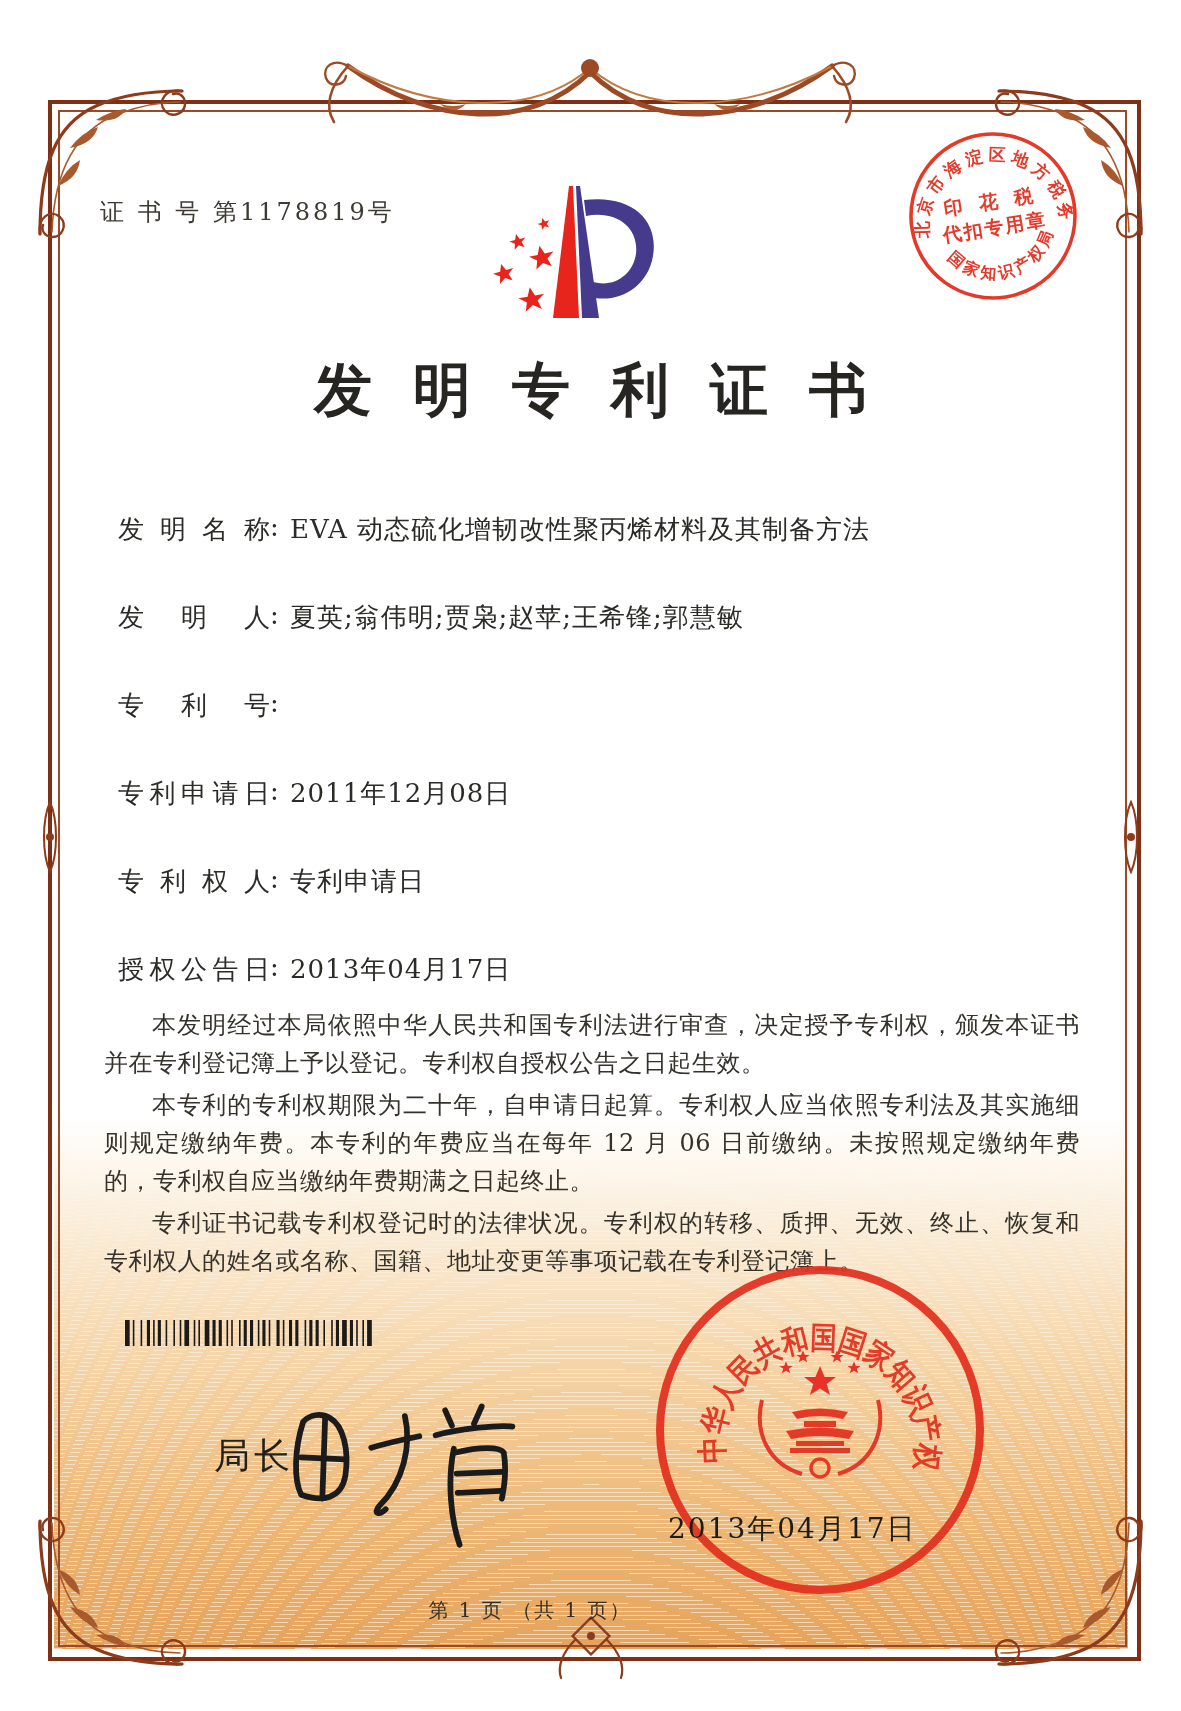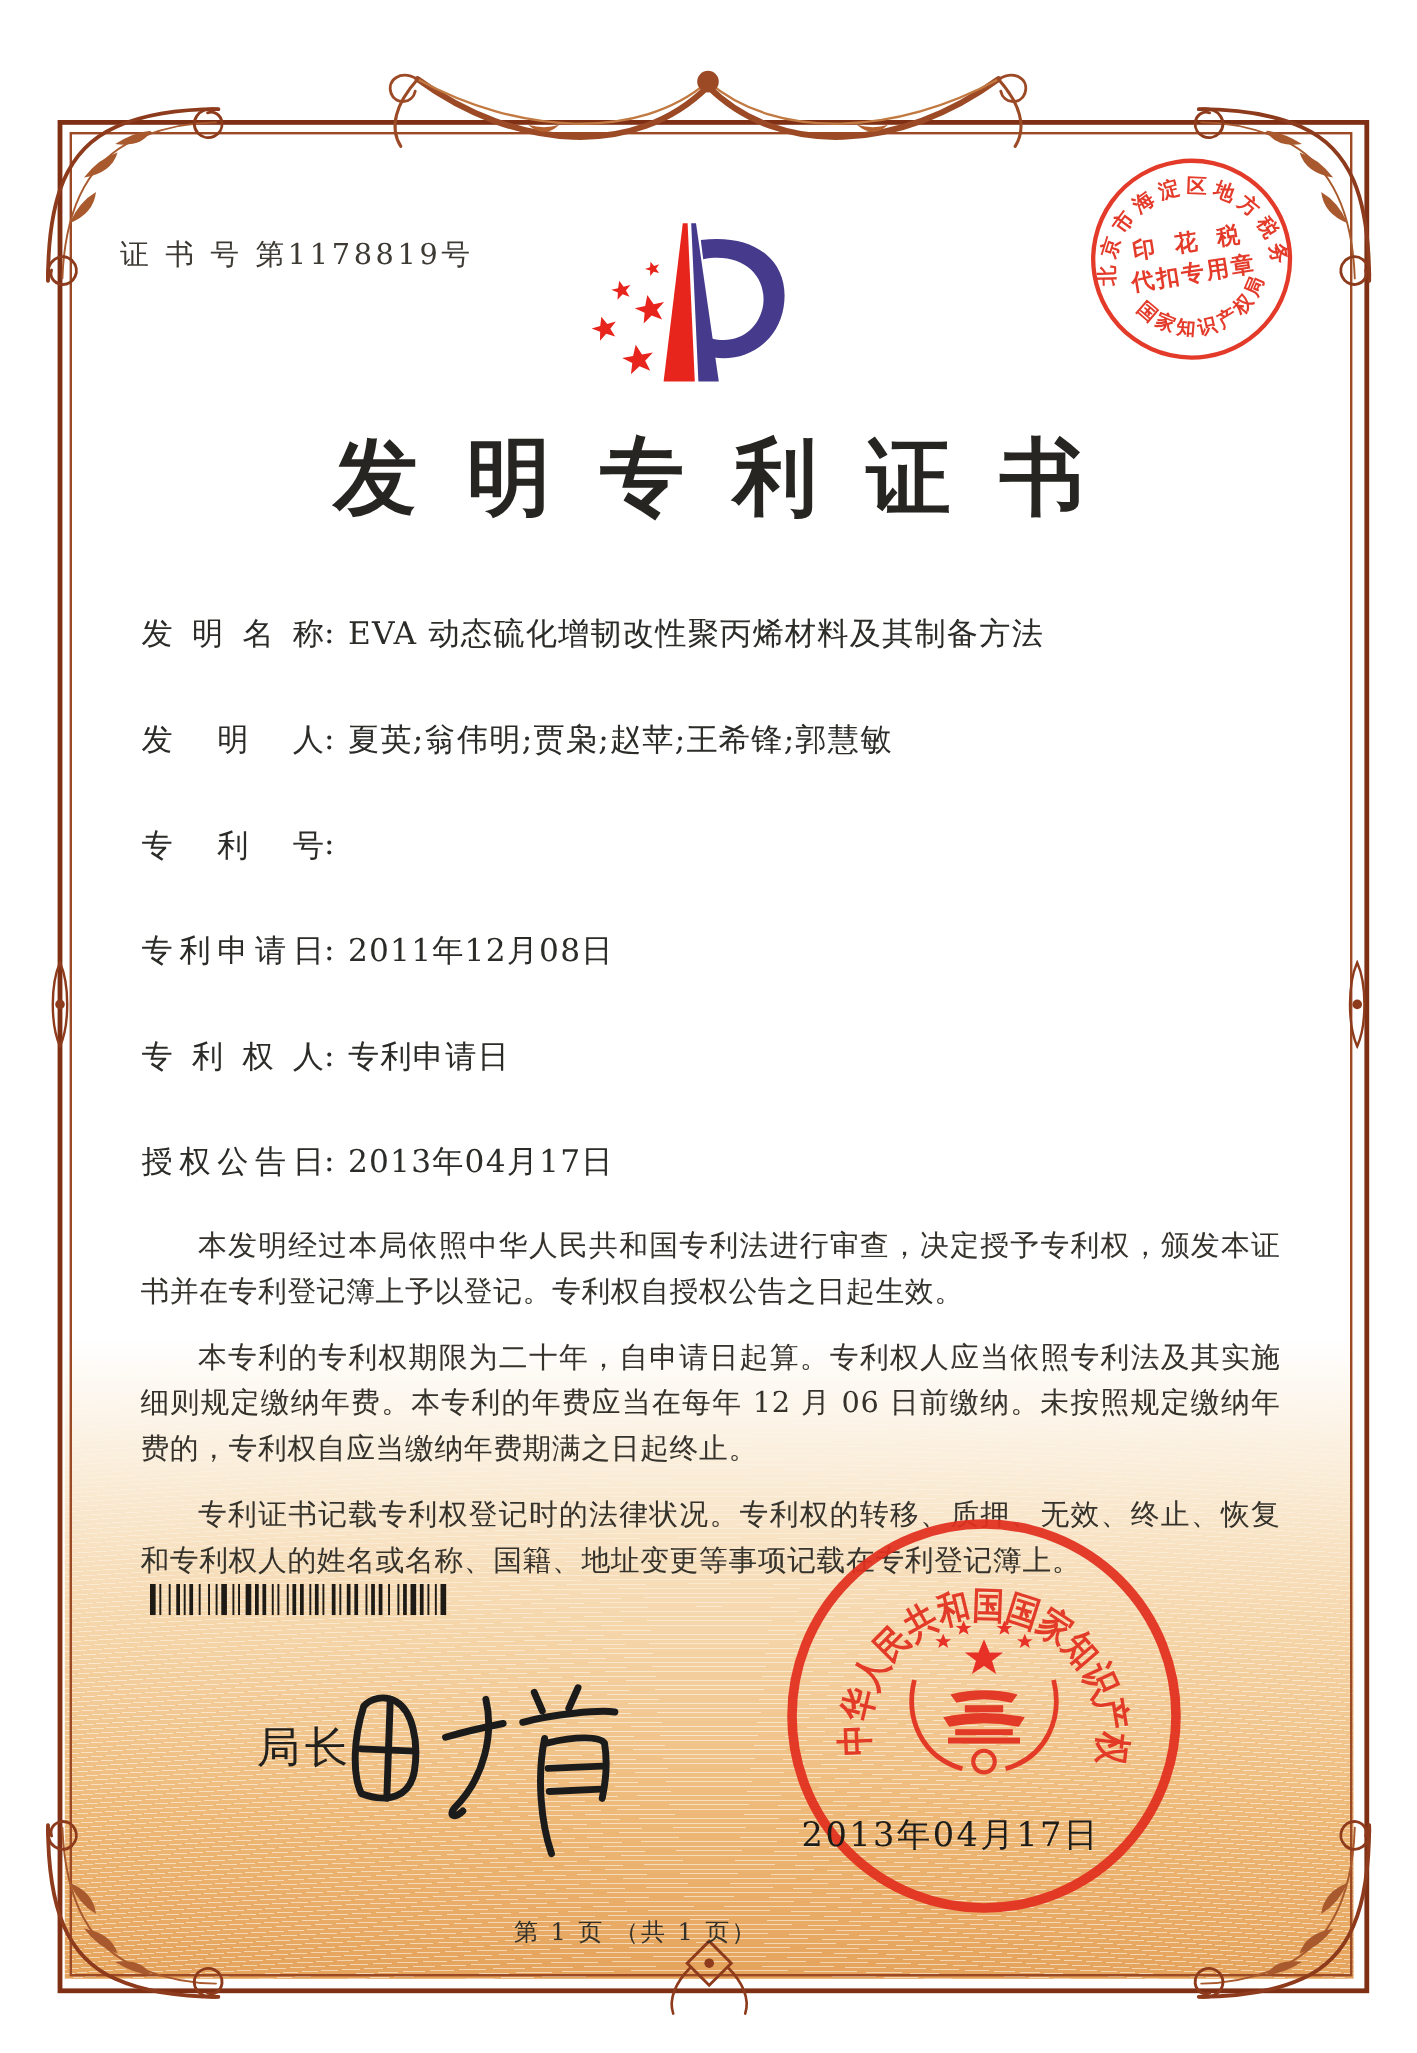--- a/index.html
+++ b/index.html
@@ -39,32 +39,32 @@
   .garland{position:absolute;left:290px;top:36px;width:600px;height:100px;z-index:2;}
   .side-orn{position:absolute;width:26px;height:74px;z-index:2;}
   .side-orn.left{left:37px;top:800px;}
   .side-orn.right{left:1118px;top:800px;transform:scaleX(-1);}
   .bottom-orn{position:absolute;left:545px;top:1612px;width:92px;height:74px;z-index:2;}
   
   .cert-no{position:absolute;left:100px;top:196px;font-size:24px;letter-spacing:3px;color:#3d3a34;z-index:3;}
   .logo{position:absolute;left:487px;top:178px;width:185px;height:162px;z-index:3;}
   .tax-stamp{position:absolute;left:893px;top:116px;width:200px;height:200px;z-index:3;transform:rotate(-9deg);opacity:.95;}
   .title{position:absolute;left:0;right:0;top:352px;text-align:center;
-    font-size:70px;font-weight:600;letter-spacing:41px;text-indent:41px;color:#262521;z-index:3;}
+    font-size:58px;font-weight:600;letter-spacing:41px;text-indent:41px;color:#262521;z-index:3;}
   
   .fields{position:absolute;left:118px;top:512px;width:950px;z-index:3;}
-  .f-row{display:flex;align-items:center;height:32px;margin-top:56px;font-size:26px;}
+  .f-row{display:flex;align-items:flex-start;height:32px;margin-top:56px;font-size:26px;}
   .f-row:first-child{margin-top:0;}
   .f-label{display:inline-block;width:152px;text-align:justify;text-align-last:justify;}
   .f-colon{display:inline-block;width:20px;text-align:left;}
   .f-value{letter-spacing:1px;}
   
   .body-text{position:absolute;left:100px;top:1002px;width:984px;z-index:3;
     font-size:24px;line-height:38px;text-align:justify;letter-spacing:.5px;color:#35322c;}
-  .body-text p{margin:17px;text-indent:2em;}
+  .body-text p{margin:4px;text-indent:2em;}
   
   .barcode{position:absolute;left:125px;top:1320px;width:308px;height:26px;z-index:3;}
   .signer-title{position:absolute;left:214px;top:1432px;font-size:36px;letter-spacing:4px;color:#23211d;z-index:3;}
   .signature{position:absolute;left:282px;top:1380px;width:240px;height:172px;z-index:3;}
   .big-seal{position:absolute;left:650px;top:1260px;width:340px;height:340px;z-index:3;opacity:.93;}
   .issue-date{position:absolute;left:668px;top:1510px;font-size:28px;letter-spacing:2px;color:#1d1c19;z-index:4;}
   .page-info{position:absolute;left:0;width:1060px;top:1585px;text-align:center;
     font-size:20px;letter-spacing:2px;color:#33302a;z-index:3;margin-top:12px;}
   .red{fill:#e2301f;}
 </style>

